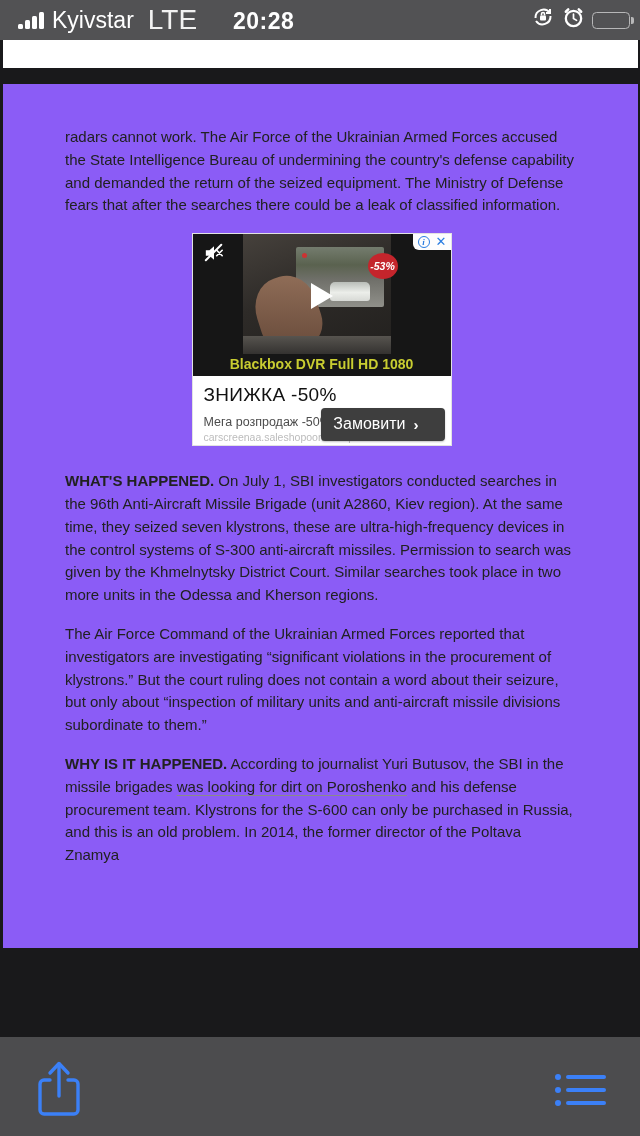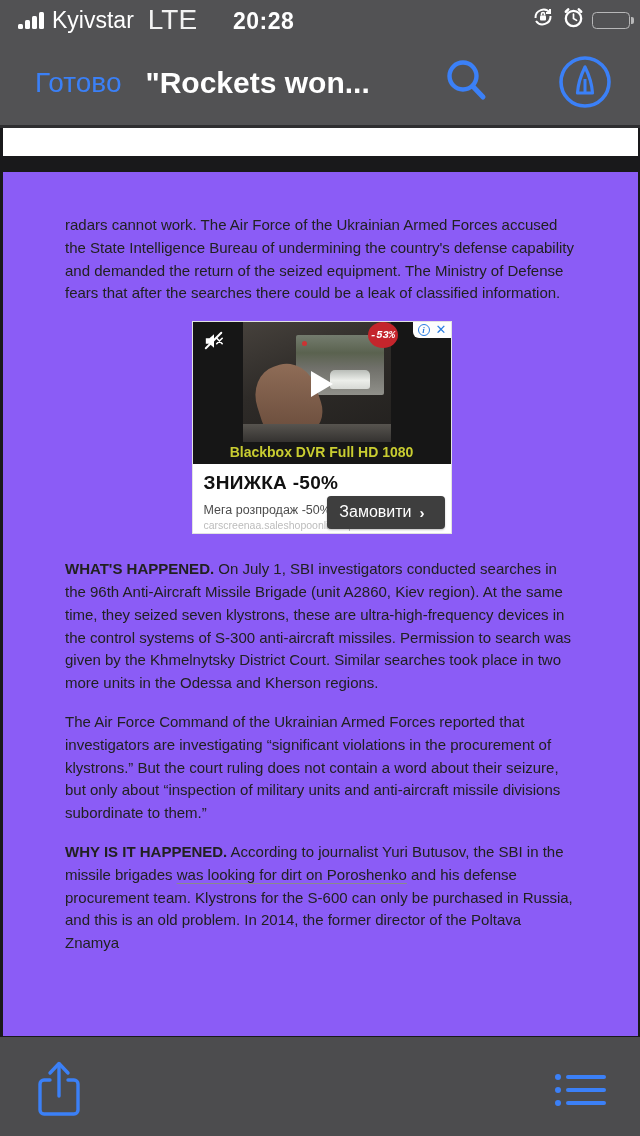--- a/index.html
+++ b/index.html
@@ -61,39 +61,39 @@
   .rec-dot { position:absolute; left:6px; top:6px; width:5px; height:5px; background:#c33; border-radius:50%; }
   .finger { position:absolute; left:14px; bottom:4px; width:62px; height:74px;
     background:linear-gradient(200deg,#93705a 0%,#6d4f3e 80%); border-radius:45% 45% 35% 35%;
     transform:rotate(-18deg); }
   .dash { position:absolute; left:0; bottom:0; width:100%; height:18px;
     background:linear-gradient(180deg,#57544f 0%,#343230 100%); }
   .play-tri { position:absolute; left:50%; top:62px; transform:translate(-50%,-50%);
     width:0; height:0; border-left:22px solid #fff; border-top:13px solid transparent;
     border-bottom:13px solid transparent; }
   .mute-wrap { position:absolute; left:10px; top:9px; }
-  .badge-53 { position:absolute; right:53px; top:0; width:30px; height:26px; background:#c4252c;
+  .badge-53 { position:absolute; right:53px; top:19px; width:30px; height:26px; background:#c4252c;
     border-radius:50%; color:#fff; font-weight:700; font-style:italic; font-size:10.5px;
-    display:flex; align-items:center; justify-content:center;font-family:Liberation Mono, monospace; }
+    display:flex; align-items:center; justify-content:center; }
   .adchoices { position:absolute; right:0; top:0; background:#fdfdfd; border-radius:0 0 0 6px;
     padding:1px 4px 2px 5px; display:flex; align-items:center; gap:6px; height:16px; }
   .adc-i { width:12px; height:12px; border:1.3px solid #2a7de1; border-radius:50%; color:#2a7de1;
     font-size:9px; font-weight:700; font-style:italic; display:flex; align-items:center; justify-content:center;
     font-family:"Liberation Serif",serif; }
   .adc-x { color:#2a7de1; font-size:13px; font-weight:700; line-height:1; }
   .cap1 { position:absolute; left:0; right:0; bottom:20px; text-align:center;
     color:#c9cd31; font-size:11px; }
   .cap2 { position:absolute; left:0; right:0; bottom:4px; text-align:center;
     color:#c9cd31; font-size:14px; font-weight:700; }
   .ad-info { position:relative; height:69px; padding:8px 11px 0 11px; }
-  .ad-head { font-size:19px; font-weight:700; color:#111; letter-spacing:0.3px; }
+  .ad-head { font-size:19px; font-weight:400; color:#111; letter-spacing:0.3px; }
   .ad-sub { font-size:12.5px; color:#4c4c4c; margin-top:9px; }
   .ad-url { font-size:10.5px; color:#bcbcbc; margin-top:2px; }
   .ad-cta { position:absolute; right:6px; bottom:4px; background:#3e3e3e; color:#fff;
-    border-radius:4px; padding:7px 20px 8px 12px; font-size:16px; font-weight:500;
+    border-radius:4px; padding:7px 26px 8px 12px; font-size:16px; font-weight:500;
     display:flex; align-items:center; gap:8px; box-shadow:0 1px 2px rgba(0,0,0,.25); }
   .cta-chev { font-size:15px; font-weight:700; }
 
   
   .toolbar { flex:0 0 99px; background:#4c4c4e; position:relative; }
   .share-btn { position:absolute; left:36px; top:23px; }
   .list-btn { position:absolute; right:32px; top:34px; }
 </style>
 </head>
 <body>
@@ -125,39 +125,20 @@
           <path d="M12 8.5V13l3.2 2" fill="none" stroke="#fff" stroke-width="1.8" stroke-linecap="round"></path>
           <path d="M4 6 6.5 3.5 M20 6 17.5 3.5" stroke="#fff" stroke-width="2.6" stroke-linecap="round"></path>
         </svg>
       </span>
       <span class="batt">
         <span class="fill"></span><span class="nub"></span>
       </span>
     </span>
   </div>
 
-  <div class="nav-bar">
-    <span class="done-btn">Готово</span>
-    <span class="nav-title">"Rockets won...</span>
-    <span class="nav-icons">
-      <span>
-        <svg width="50" height="52" viewBox="0 0 50 52">
-          <circle cx="21" cy="20" r="13.5" fill="none" stroke="#3b80f7" stroke-width="4.4"></circle>
-          <line x1="31" y1="30.5" x2="41" y2="41" stroke="#3b80f7" stroke-width="5" stroke-linecap="round"></line>
-        </svg>
-      </span>
-      <span>
-        <svg width="54" height="54" viewBox="0 0 54 54">
-          <circle cx="27" cy="27" r="24" fill="none" stroke="#3b80f7" stroke-width="3.6"></circle>
-          <path d="M27 12 C22 22 20 30 19.5 38 L34.5 38 C34 30 32 22 27 12 Z" fill="none" stroke="#3b80f7" stroke-width="3.2" stroke-linejoin="round"></path>
-          <line x1="27" y1="24" x2="27" y2="37" stroke="#3b80f7" stroke-width="3"></line>
-        </svg>
-      </span>
-    </span>
-  </div>
 </div>
 
 <div class="pdf-area">
   <div class="page-strip"></div>
   <div class="page-gap"></div>
 
   <div class="page">
     <p>radars cannot work. The Air Force of the Ukrainian Armed Forces accused the State Intelligence Bureau of undermining the country's defense capability and demanded the return of the seized equipment. The Ministry of Defense fears that after the searches there could be a leak of classified information.</p>
 
 

